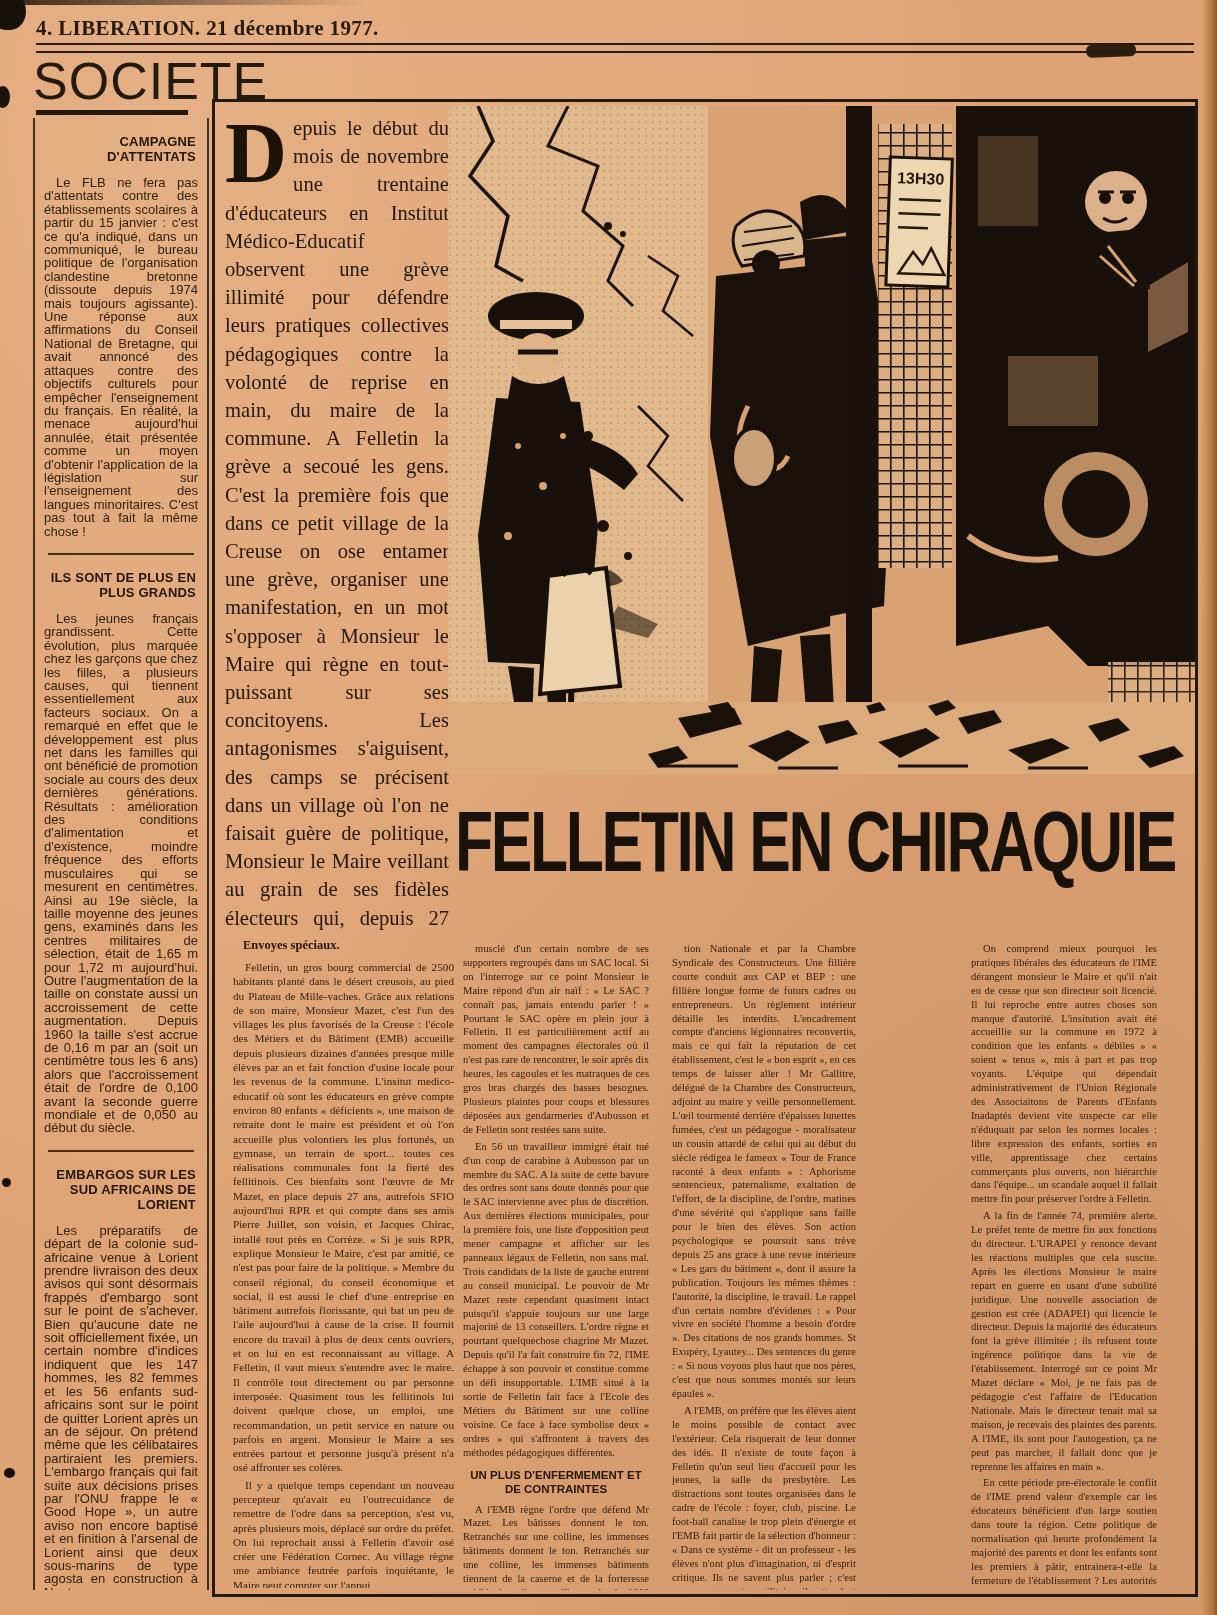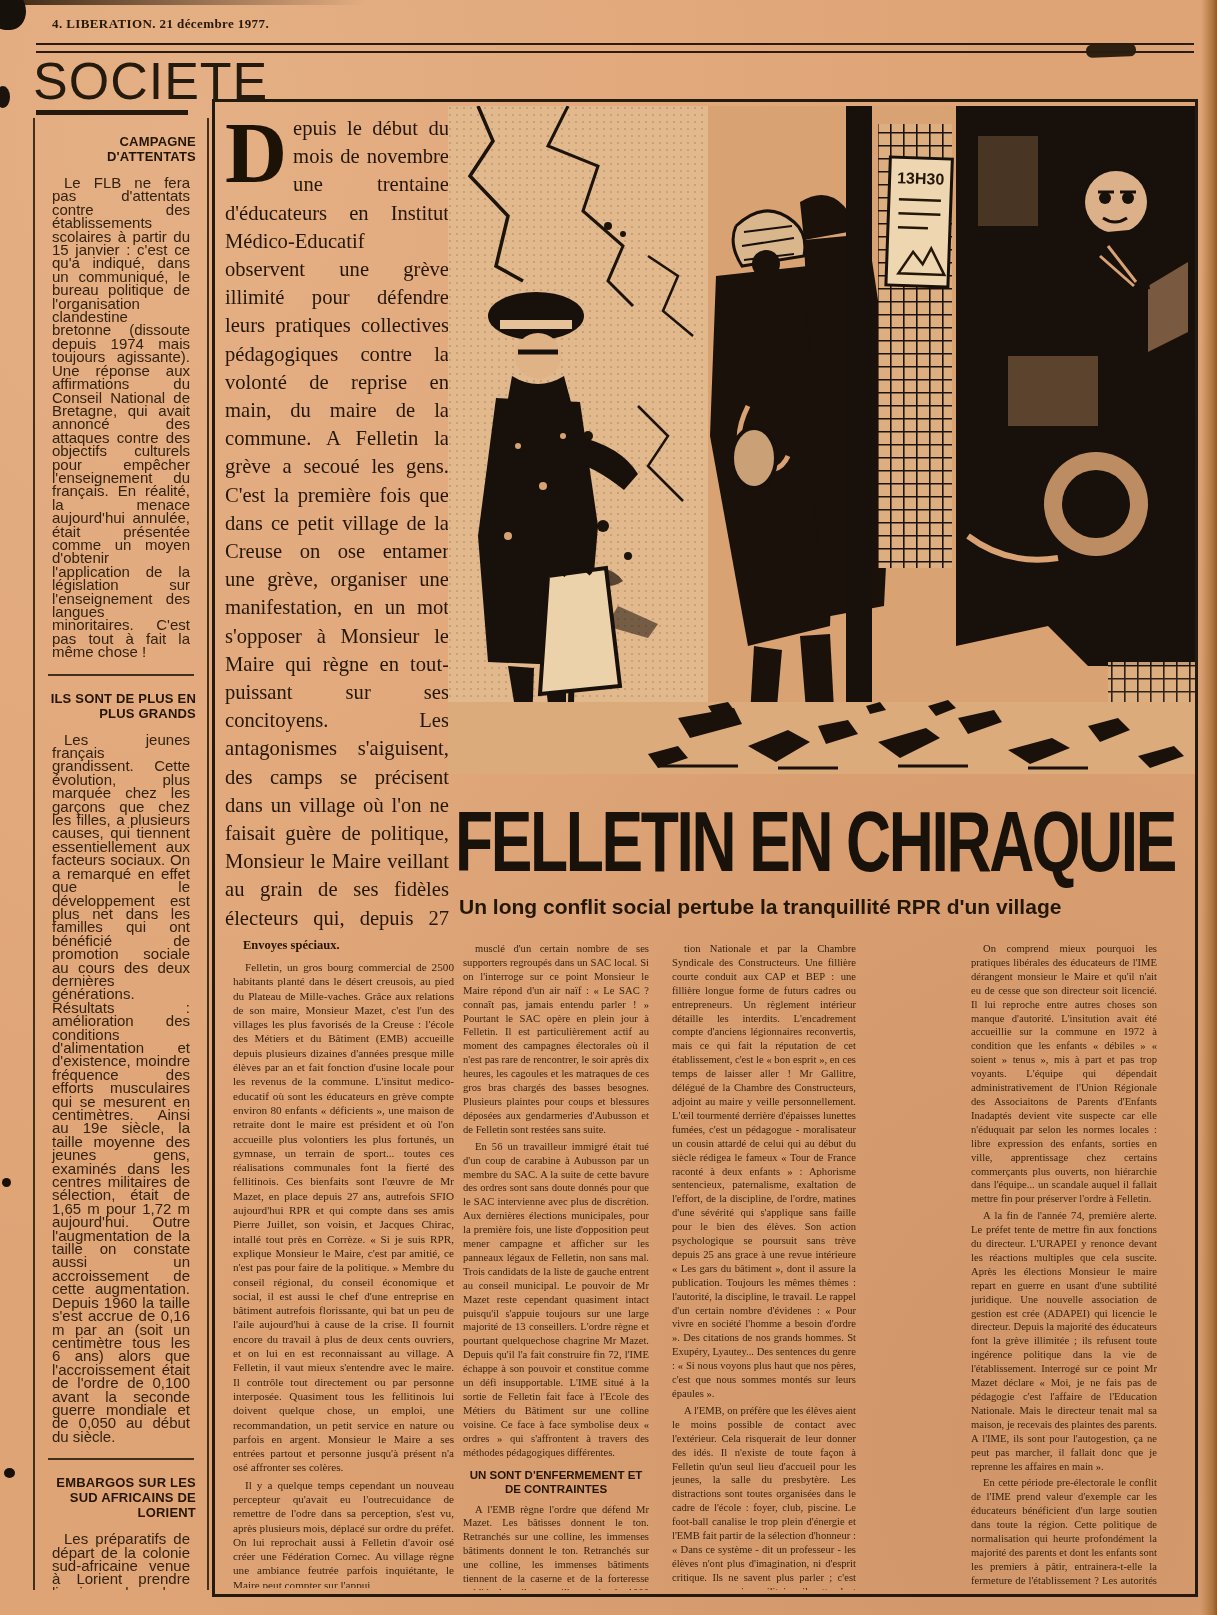--- a/index.html
+++ b/index.html
@@ -14,33 +14,33 @@
     background:linear-gradient(to right, rgba(122,72,30,0), #b0763f 70%, #8f5a28);}
   .smudge-tl{position:absolute;left:-8px;top:-10px;width:34px;height:40px;background:#17110b;
     border-radius:45% 70% 60% 50%;}
   .smudge-tl2{position:absolute;left:-4px;top:86px;width:14px;height:22px;background:#1c140c;border-radius:50%;}
   .smudge-tr{position:absolute;left:1086px;top:44px;width:50px;height:13px;background:#191209;
     border-radius:6px;transform:rotate(-2deg);opacity:.9;}
   .dot-left1{position:absolute;left:2px;top:1178px;width:9px;height:9px;background:#170f08;border-radius:50%;}
   .dot-left2{position:absolute;left:4px;top:1468px;width:11px;height:10px;background:#170f08;border-radius:50%;}
   .topband{position:absolute;left:0;top:0;width:100%;height:5px;background:linear-gradient(to right,#3a2614,rgba(58,38,20,0) 30%);}
 
-  .masthead{position:absolute;left:52px;top:16px;font-weight:bold;font-size:13px;letter-spacing:.4px;color:#271809;}
+  .masthead{position:absolute;left:36px;top:16px;font-weight:bold;font-size:21px;letter-spacing:.4px;color:#271809;}
   .toprule{position:absolute;left:36px;top:43px;width:1158px;height:6px;
     border-top:2px solid #2a1b0c;border-bottom:2px solid #2a1b0c;}
   .societe{position:absolute;left:33px;top:52px;font-family:"Liberation Sans",sans-serif;
     font-weight:300;font-size:52px;letter-spacing:1px;color:#241a0e;transform:scaleY(.98);transform-origin:left top;}
   .societe-rule{position:absolute;left:36px;top:110px;width:152px;height:5px;background:#241a0e;}
 
   
   .sidebar{position:absolute;left:33px;top:118px;width:176px;height:1472px;
     border-left:2px solid #43301b;border-right:2px solid #43301b;padding:6px 9px;box-sizing:border-box;
     font-family:"Liberation Sans",sans-serif;overflow:hidden;}
   .sb-article h2{font-size:13px;line-height:15px;text-align:right;margin:10px 2px 12px;color:#241505;letter-spacing:.2px;}
-  .sb-article p{font-size:15px;line-height:13.4px;text-align:justify;margin:8px;color:#33220f;text-indent:12px;}
+  .sb-article p{font-size:13px;line-height:13.4px;text-align:justify;margin:0;color:#33220f;text-indent:12px;}
   .sb-div{border:0;border-top:2px solid #43301b;margin:15px 4px;}
 
   
   .mainbox{position:absolute;left:212px;top:99px;width:986px;height:1498px;
     border:3px solid #241a0e;box-sizing:border-box;}
   .lede{position:absolute;left:10px;top:12px;width:224px;height:822px;
     font-size:20.6px;line-height:28.2px;text-align:justify;color:#241708;overflow:hidden;word-spacing:1px;}
   .dropcap{float:left;font-size:86px;line-height:70px;font-weight:bold;padding:4px 6px 0 0;color:#1d1206;}
   .photo{position:absolute;left:233px;top:4px;width:747px;height:668px;}
   .headline{position:absolute;left:240px;top:690px;width:740px;white-space:nowrap;
@@ -204,31 +204,30 @@
           <path d="M200 648 l30 -8 10 12 -30 10 z"></path>
           <path d="M260 600 l20 -4 6 8 -20 6 z"></path>
           <path d="M480 600 l20 -6 8 8 -20 8 z"></path>
           <path d="M418 600 l14 -4 6 8 -16 4 z"></path>
         </g>
         <path d="M210 660 h80 M330 662 h60 M450 660 h70 M580 662 h60" stroke="#1a110a" stroke-width="3"></path>
       </svg>
     </div>
 
     <div class="headline">FELLETIN EN CHIRAQUIE</div>
-    <div class="subhead">Un long conflit social pertube la tranquillité RPR d'un village</div>
     <div class="byline">Envoyes spéciaux.</div>
 
     <div class="bodycol" id="col-0">
         <p>Felletin, un gros bourg commercial de 2500 habitants planté dans le désert creusois, au pied du Plateau de Mille-vaches. Grâce aux relations de son maire, Monsieur Mazet, c'est l'un des villages les plus favorisés de la Creuse : l'école des Métiers et du Bâtiment (EMB) accueille depuis plusieurs dizaines d'années presque mille élèves par an et fait fonction d'usine locale pour les revenus de la commune. L'insitut medico-educatif où sont les éducateurs en grève compte environ 80 enfants « déficients », une maison de retraite dont le maire est président et où l'on accueille plus volontiers les plus fortunés, un gymnase, un terrain de sport... toutes ces réalisations communales font la fierté des fellitinois. Ces bienfaits sont l'œuvre de Mr Mazet, en place depuis 27 ans, autrefois SFIO aujourd'hui RPR et qui compte dans ses amis Pierre Juillet, son voisin, et Jacques Chirac, intallé tout près en Corrèze. « Si je suis RPR, explique Monsieur le Maire, c'est par amitié, ce n'est pas pour faire de la politique. » Membre du conseil régional, du conseil économique et social, il est aussi le chef d'une entreprise en bâtiment autrefois florissante, qui bat un peu de l'aile aujourd'hui à cause de la crise. Il fournit encore du travail à plus de deux cents ouvriers, et on lui en est reconnaissant au village. A Felletin, il vaut mieux s'entendre avec le maire. Il contrôle tout directement ou par personne interposée. Quasiment tous les fellitinois lui doivent quelque chose, un emploi, une recommandation, un petit service en nature ou parfois en argent. Monsieur le Maire a ses entrées partout et personne jusqu'à présent n'a osé affronter ses colères.</p>
         <p>Il y a quelque temps cependant un nouveau percepteur qu'avait eu l'outrecuidance de remettre de l'odre dans sa perception, s'est vu, après plusieurs mois, déplacé sur ordre du préfet. On lui reprochait aussi à Felletin d'avoir osé créer une Fédération Cornec. Au village règne une ambiance feutrée parfois inquiétante, le Maire peut compter sur l'appui</p>
       </div>
     <div class="bodycol" id="col-1">
         <p>musclé d'un certain nombre de ses supporters regroupés dans un SAC local. Si on l'interroge sur ce point Monsieur le Maire répond d'un air naïf : « Le SAC ? connaît pas, jamais entendu parler ! » Pourtant le SAC opère en plein jour à Felletin. Il est particulièrement actif au moment des campagnes électorales où il n'est pas rare de rencontrer, le soir après dix heures, les cagoules et les matraques de ces gros bras chargés des basses besognes. Plusieurs plaintes pour coups et blessures déposées aux gendarmeries d'Aubusson et de Felletin sont restées sans suite.</p>
         <p>En 56 un travailleur immigré était tué d'un coup de carabine à Aubusson par un membre du SAC. A la suite de cette bavure des ordres sont sans doute donnés pour que le SAC intervienne avec plus de discrétion. Aux dernières élections municipales, pour la première fois, une liste d'opposition peut mener campagne et afficher sur les panneaux légaux de Felletin, non sans mal. Trois candidats de la liste de gauche entrent au conseil municipal. Le pouvoir de Mr Mazet reste cependant quasiment intact puisqu'il s'appuie toujours sur une large majorité de 13 conseillers. L'ordre règne et pourtant quelquechose chagrine Mr Mazet. Depuis qu'il l'a fait construire fin 72, l'IME échappe à son pouvoir et constitue comme un défi insupportable. L'IME situé à la sortie de Felletin fait face à l'Ecole des Métiers du Bâtiment sur une colline voisine. Ce face à face symbolise deux « ordres » qui s'affrontent à travers des méthodes pédagogiques différentes.</p>
-        <h3 class="crosshead">UN SONT D'ENFERMEMENT ET DE CONTRAINTES</h3>
+        <h3 class="crosshead">UN PLUS D'ENFERMEMENT ET DE CONTRAINTES</h3>
         <p>A l'EMB règne l'ordre que défend Mr Mazet. Les bâtisses donnent le ton. Retranchés sur une colline, les immenses bâtiments donnent le ton. Retranchés sur une colline, les immenses bâtiments tiennent de la caserne et de la forteresse médiévale : ils accueillent près de 1000 élèves en internat provenant de pratiquement tous les départements. L'établissement est géré conjointement par l'Educa-</p>
       </div>
     <div class="bodycol" id="col-2">
         <p>tion Nationale et par la Chambre Syndicale des Constructeurs. Une fillière courte conduit aux CAP et BEP : une fillière longue forme de futurs cadres ou entrepreneurs. Un règlement intérieur détaille les interdits. L'encadrement compte d'anciens légionnaires reconvertis, mais ce qui fait la réputation de cet établissement, c'est le « bon esprit », en ces temps de laisser aller ! Mr Gallitre, délégué de la Chambre des Constructeurs, adjoint au maire y veille personnellement. L'œil tourmenté derrière d'épaisses lunettes fumées, c'est un pédagogue - moralisateur un cousin attardé de celui qui au début du siècle rédigea le fameux « Tour de France raconté à deux enfants » : Aphorisme sentencieux, paternalisme, exaltation de l'effort, de la discipline, de l'ordre, matines d'une sévérité qui s'applique sans faille pour le bien des élèves. Son action psychologique se poursuit sans trève depuis 25 ans grace à une revue intérieure « Les gars du bâtiment », dont il assure la publication. Toujours les mêmes thèmes : l'autorité, la discipline, le travail. Le rappel d'un certain nombre d'évidenes : « Pour vivre en société l'homme a besoin d'ordre ». Des citations de nos grands hommes. St Exupéry, Lyautey... Des sentences du genre : « Si nous voyons plus haut que nos pères, c'est que nous sommes montés sur leurs épaules ».</p>
         <p>A l'EMB, on préfère que les élèves aient le moins possible de contact avec l'extérieur. Cela risquerait de leur donner des idés. Il n'existe de toute façon à Felletin qu'un seul lieu d'accueil pour les jeunes, la salle du presbytère. Les distractions sont toutes organisées dans le cadre de l'école : foyer, club, piscine. Le foot-ball canalise le trop plein d'énergie et l'EMB fait partir de la sélection d'honneur : « Dans ce système - dit un professeur - les élèves n'ont plus d'imagination, ni d'esprit critique. Ils ne savent plus parler ; c'est comme au service militaire, ils attendent que cela se passe ». Pour les élèves trois années d'enfermement, d'abrutissement et d'ennui. Pour les professeurs aussi.</p>
       </div>
     <div class="bodycol" id="col-3">
         <p>On comprend mieux pourquoi les pratiques libérales des éducateurs de l'IME dérangent monsieur le Maire et qu'il n'ait eu de cesse que son directeur soit licencié. Il lui reproche entre autres choses son manque d'autorité. L'insitution avait été accueillie sur la commune en 1972 à condition que les enfants « débiles » « soient » tenus », mis à part et pas trop voyants. L'équipe qui dépendait administrativement de l'Union Régionale des Associaitons de Parents d'Enfants Inadaptés devient vite suspecte car elle n'éduquait par selon les normes locales : libre expression des enfants, sorties en ville, apprentissage chez certains commerçants plus ouverts, non hiérarchie dans l'équipe... un scandale auquel il fallait mettre fin pour préserver l'ordre à Felletin.</p>
         <p>A la fin de l'année 74, première alerte. Le préfet tente de mettre fin aux fonctions du directeur. L'URAPEI y renonce devant les réactions multiples que cela suscite. Après les élections Monsieur le maire repart en guerre en usant d'une subtilité juridique. Une nouvelle association de gestion est crée (ADAPEI) qui licencie le directeur. Depuis la majorité des éducateurs font la grève illimitée ; ils refusent toute ingérence politique dans la vie de l'établissement. Interrogé sur ce point Mr Mazet déclare « Moi, je ne fais pas de pédagogie c'est l'affaire de l'Education Nationale. Mais le directeur tenait mal sa maison, je recevais des plaintes des parents. A l'IME, ils sont pour l'autogestion, ça ne peut pas marcher, il fallait donc que je reprenne les affaires en main ».</p>
         <p>En cette période pre-électorale le conflit de l'IME prend valeur d'exemple car les éducateurs bénéficient d'un large soutien dans toute la région. Cette politique de normalisation qui heurte profondément la majorité des parents et dont les enfants sont les premiers à pâtir, entrainera-t-elle la fermeture de l'établissement ? Les autorités de tutelle en décideront. Une affaire dont les retombées quelle qu'elles soient commencent à inquiéter les notables en place.</p>

